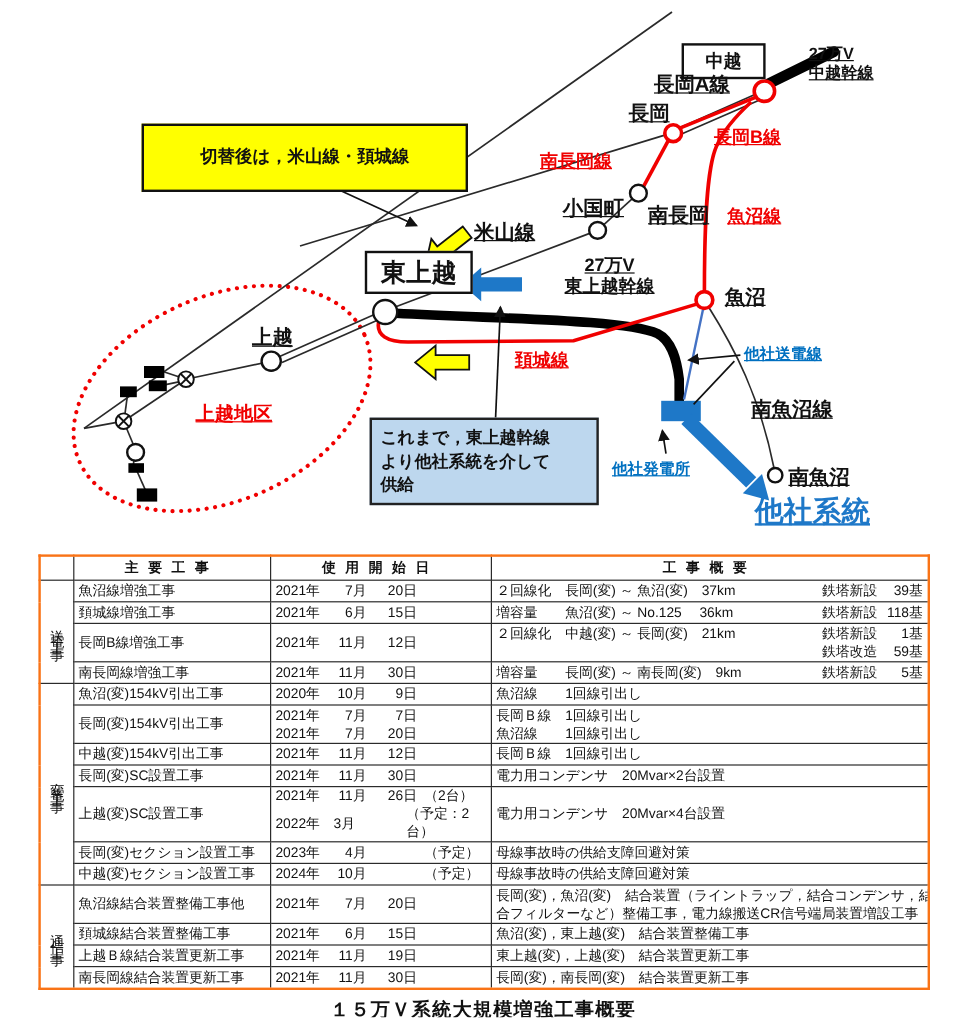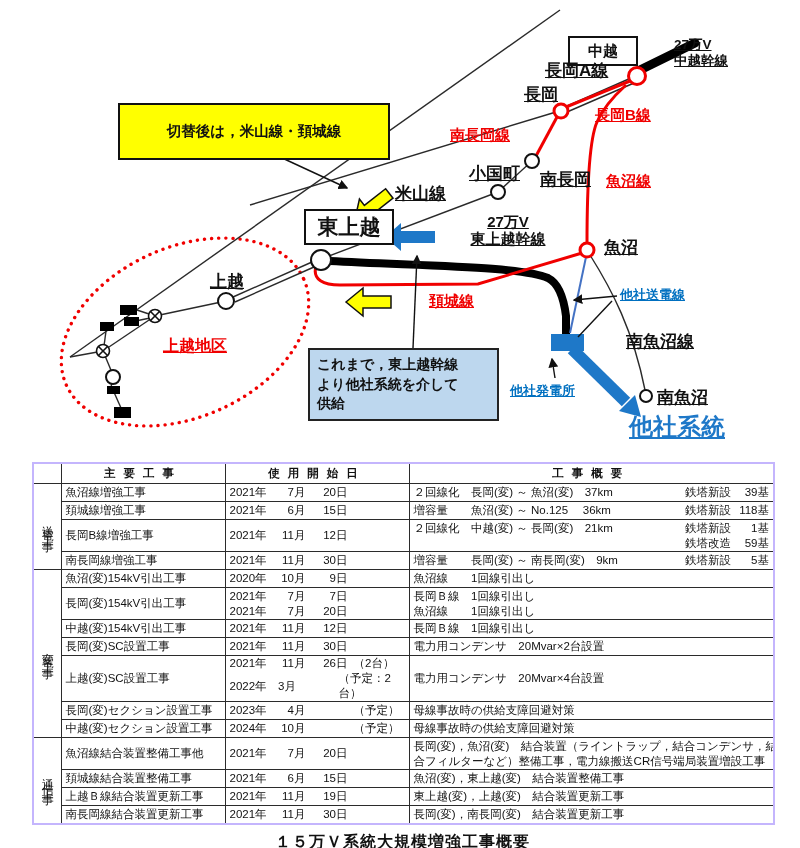--- a/index.html
+++ b/index.html
@@ -14,21 +14,21 @@
   .bigblue{color:#1E78C8;font-size:24px;}
   .stbox{position:absolute;background:#fff;border:2px solid #111;display:flex;align-items:center;justify-content:center;font-weight:bold;}
   .yellowbox{position:absolute;left:118px;top:103px;width:268px;height:53px;background:#ffff00;border:2px solid #111;
     display:flex;flex-direction:column;align-items:center;justify-content:center;font-weight:bold;font-size:14.5px;line-height:1.5;}
   .bluebox{position:absolute;left:308px;top:348px;width:191px;height:73px;background:#BDD7EE;border:2px solid #222;
     display:flex;flex-direction:column;justify-content:center;font-weight:bold;font-size:14px;line-height:1.42;padding-left:7px;box-sizing:border-box;}
   .trunklbl{font-size:13.5px;}
   .trunklbl2{font-size:15px;text-align:center;}
   
   #tablewrap{margin-left:32px;width:741px;}
-  table{border-collapse:collapse;table-layout:fixed;width:741px;border:2px solid #c4b5fd;}
+  table{border-collapse:collapse;table-layout:fixed;width:741px;border:2px solid #f97316;}
   th,td{border:1px solid #2b2b2b;padding:0 4px;overflow:hidden;font-size:11.5px;}
   th{font-weight:bold;letter-spacing:8px;height:19px;padding:0;}
   tr{height:18px;}
   tr.tall{height:32px;}
   tr.gtop td{border-top:1.5px solid #2b2b2b;}
   td.gcell{text-align:center;vertical-align:middle;padding:0;}
   .vlab{writing-mode:vertical-rl;text-orientation:upright;letter-spacing:5px;font-size:12px;}
   td.cname{text-align:left;}
   .dline{display:flex;align-items:center;}
   .dy{width:46px;}

